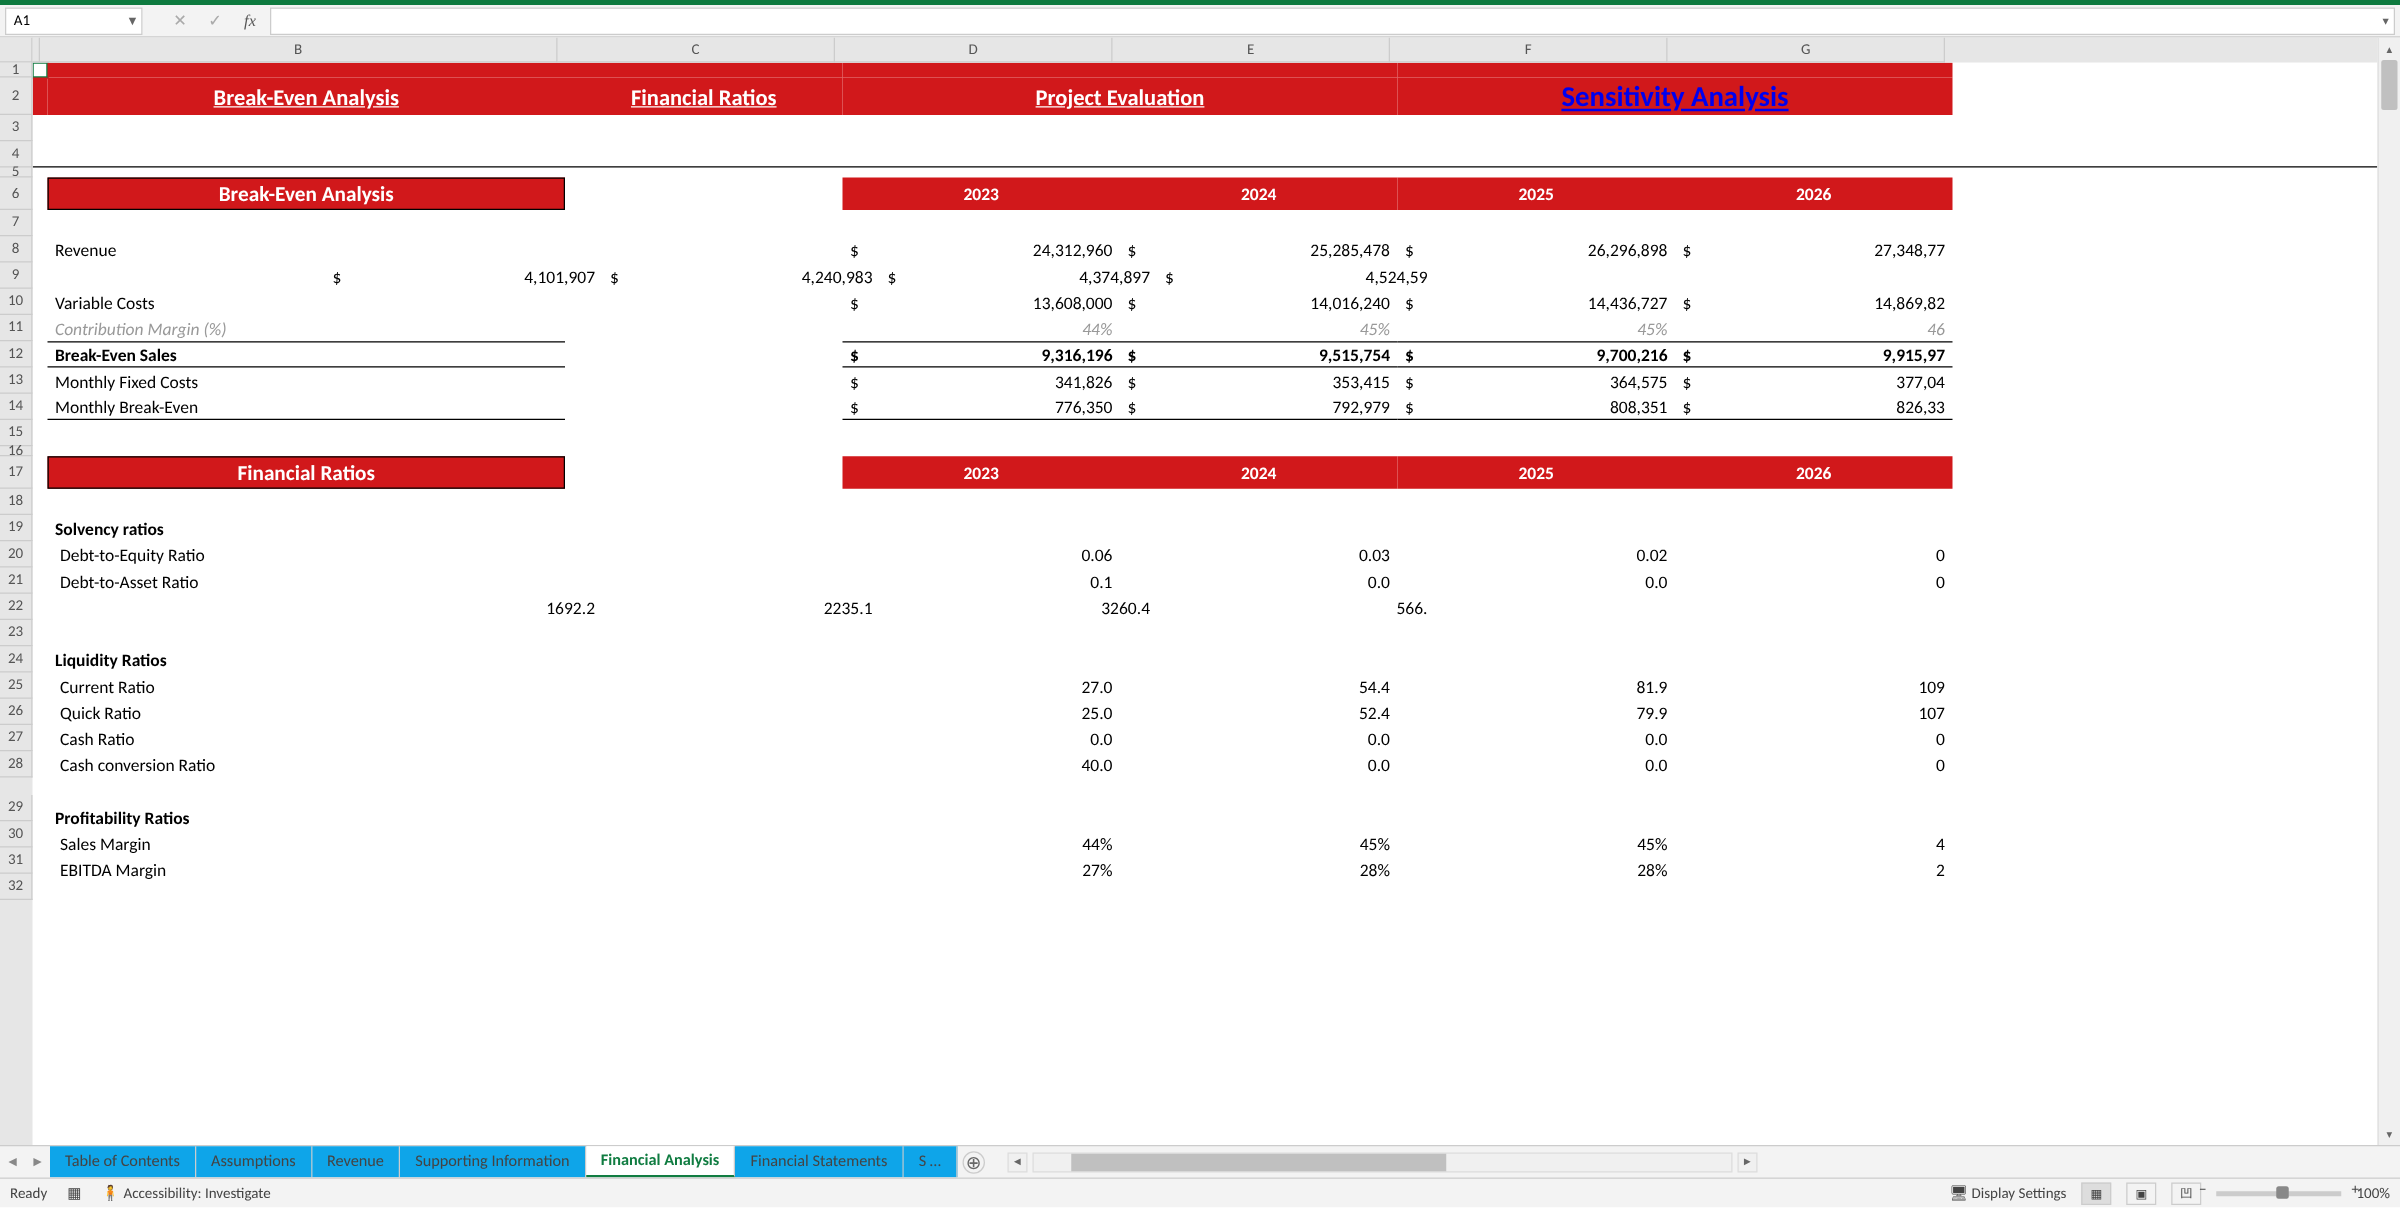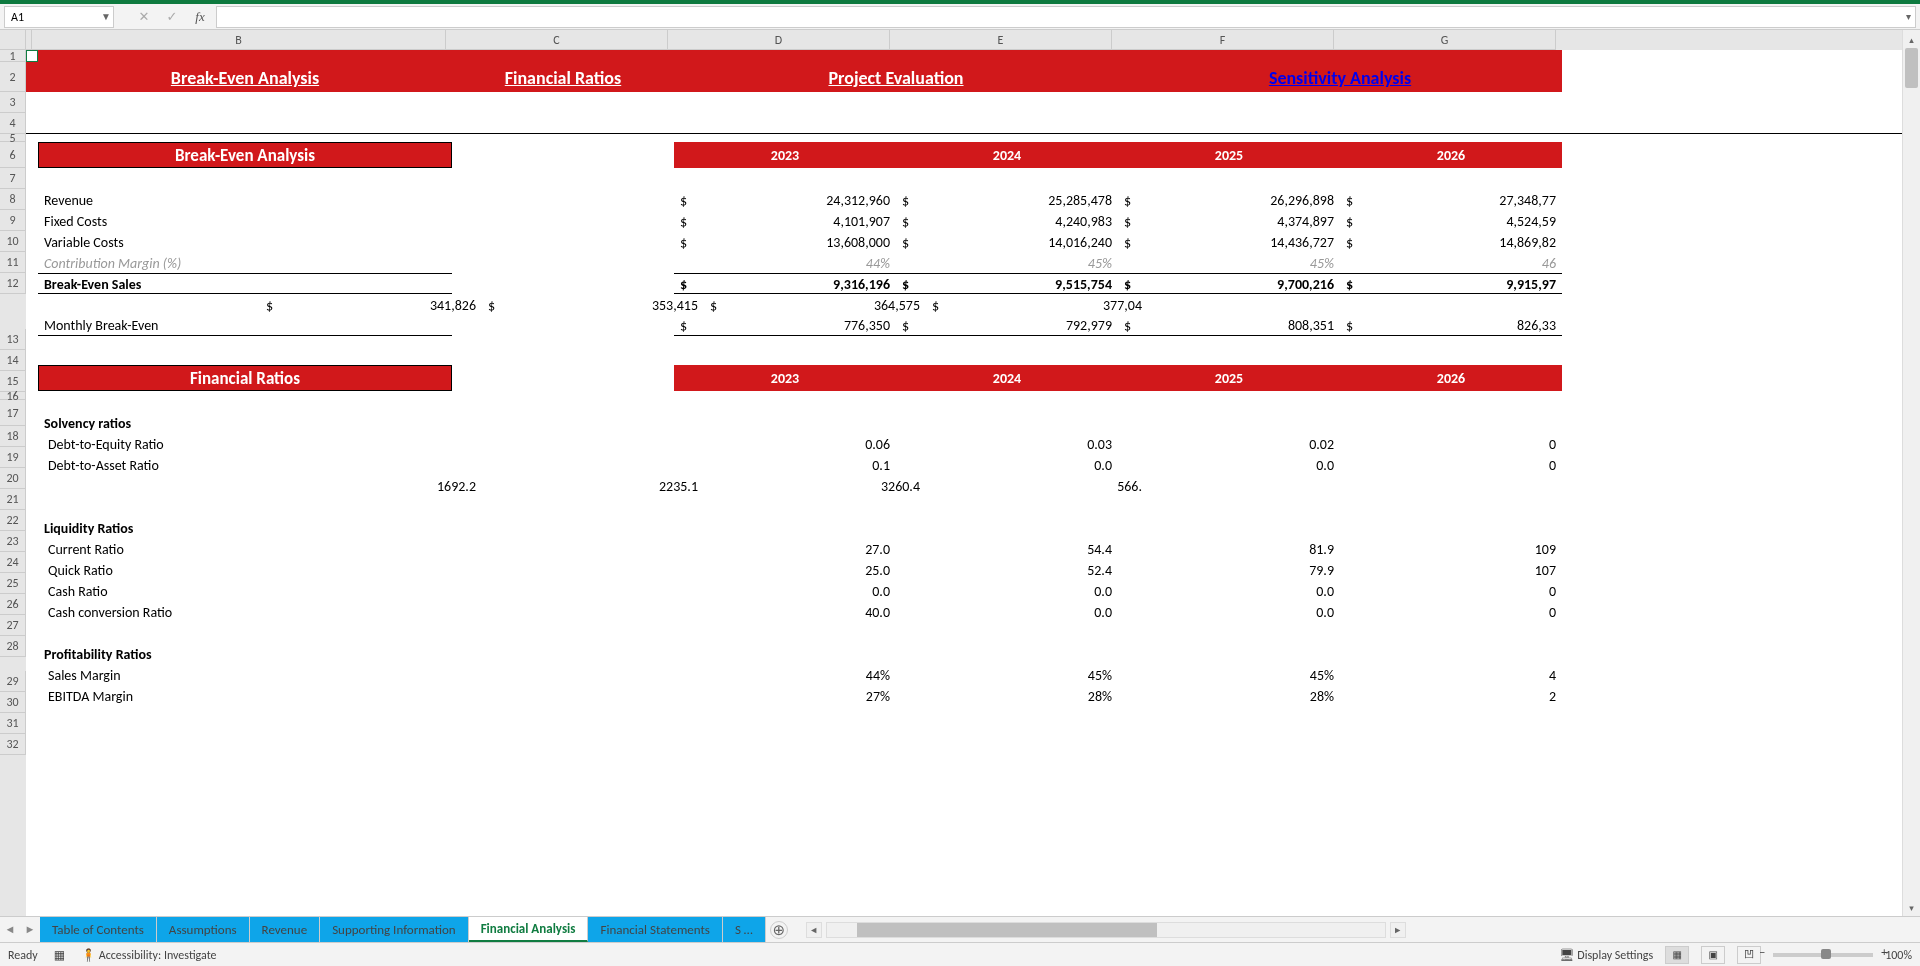--- a/index.html
+++ b/index.html
@@ -23,21 +23,21 @@
 .row-headers { position: absolute; top: 20px; left: 0; width: 26px; bottom: 0; background: #e6e6e6; z-index: 2; }
 .row-h { height: 21px; border-bottom: 1px solid #ccc; border-right: 1px solid #ccc; font-size: 12px; color: #555; display: flex; align-items: center; justify-content: center; }
 
 .cells { position: absolute; top: 20px; left: 26px; right: 18px; bottom: 0; overflow: hidden; }
 .row { height: 21px; display: flex; }
 .cell { font-size: 14px; padding: 1px 6px 0 6px; overflow: hidden; white-space: nowrap; display: flex; align-items: center; }
 .cell.right { justify-content: flex-end; }
 .cell.center { justify-content: center; }
 .red-band { background: #d1181b; color: #fff; }
 .red-band.u { text-decoration: underline; font-weight: bold; font-size: 18px; }
-.blue-link { color: #0000ee; text-decoration: underline; font-weight: bold; font-size: 18px; }
+.blue-link { color: #0000ee; text-decoration: underline; font-weight: bold; font-size: 23px; }
 .sec-hdr { background: #d1181b; color: #fff; font-weight: bold; font-size: 17px; justify-content: center; border: 1px solid #000; }
 .yr-hdr { background: #d1181b; color: #fff; font-weight: bold; justify-content: center; }
 .bold { font-weight: bold; }
 .italic-grey { font-style: italic; color: #999; }
 .selected-cell { outline: 2px solid #107c41; outline-offset: -1px; }
 
 
 .vscroll { position: absolute; top: 0; right: 0; width: 18px; bottom: 0; background: #f0f0f0; border-left: 1px solid #ddd; }
 .vscroll .arrow { height: 18px; display: flex; align-items: center; justify-content: center; font-size: 9px; color: #666; }
 .vscroll .thumb { position: absolute; top: 18px; left: 2px; right: 2px; height: 40px; background: #c0c0c0; border-radius: 2px; }
@@ -124,21 +124,21 @@
       <div class="row-h" style="height: 21px;">3</div>
       <div class="row-h" style="height: 21px;">4</div>
       <div class="row-h" style="height: 8px;">5</div>
       <div class="row-h" style="height: 26px;">6</div>
       <div class="row-h" style="height: 21px;">7</div>
       <div class="row-h" style="height: 21px;">8</div>
       <div class="row-h" style="height: 21px;">9</div>
       <div class="row-h" style="height: 21px;">10</div>
       <div class="row-h" style="height: 21px;">11</div>
       <div class="row-h" style="height: 21px;">12</div>
-      <div class="row-h" style="height: 21px; margin-top: 35px;">13</div>
+      <div class="row-h" style="height: 21px;">13</div>
       <div class="row-h" style="height: 21px;">14</div>
       <div class="row-h" style="height: 21px;">15</div>
       <div class="row-h" style="height: 8px;">16</div>
       <div class="row-h" style="height: 26px;">17</div>
       <div class="row-h" style="height: 21px;">18</div>
       <div class="row-h" style="height: 21px;">19</div>
       <div class="row-h" style="height: 21px;">20</div>
       <div class="row-h" style="height: 21px;">21</div>
       <div class="row-h" style="height: 21px;">22</div>
       <div class="row-h" style="height: 21px;">23</div>
@@ -232,21 +232,20 @@
             <span>$</span>
             <span>26,296,898</span>
           </div>
           <div class="cell cG" style="justify-content:space-between;">
             <span>$</span>
             <span>27,348,77</span>
           </div>
         </div>
         <div class="row">
           <div class="cell cA"></div>
-          <div class="cell cB" style="">Fixed Costs</div>
           <div class="cell cC"></div>
           <div class="cell cD" style="justify-content:space-between;">
             <span>$</span>
             <span>4,101,907</span>
           </div>
           <div class="cell cE" style="justify-content:space-between;">
             <span>$</span>
             <span>4,240,983</span>
           </div>
           <div class="cell cF" style="justify-content:space-between;">
@@ -304,20 +303,21 @@
             <span>$</span>
             <span>9,700,216</span>
           </div>
           <div class="cell cG bold" style="border-top:1px solid #000;border-bottom:1px solid #000;justify-content:space-between;">
             <span>$</span>
             <span>9,915,97</span>
           </div>
         </div>
         <div class="row">
           <div class="cell cA"></div>
+          <div class="cell cB" style="">Monthly Fixed Costs</div>
           <div class="cell cC"></div>
           <div class="cell cD" style="justify-content:space-between;">
             <span>$</span>
             <span>341,826</span>
           </div>
           <div class="cell cE" style="justify-content:space-between;">
             <span>$</span>
             <span>353,415</span>
           </div>
           <div class="cell cF" style="justify-content:space-between;">

